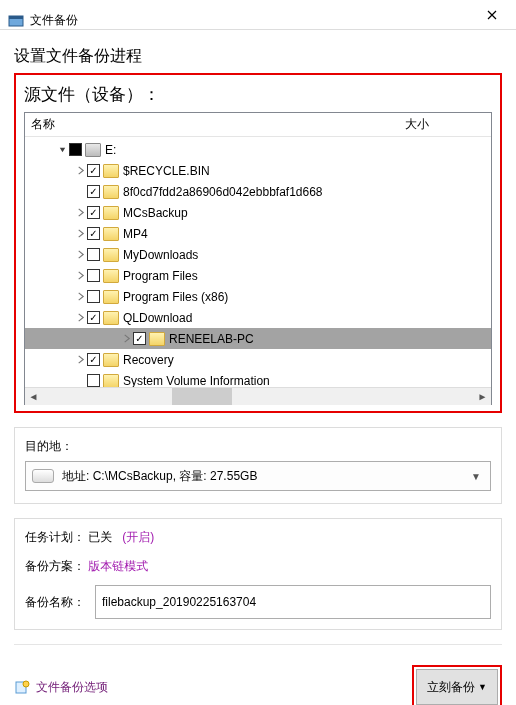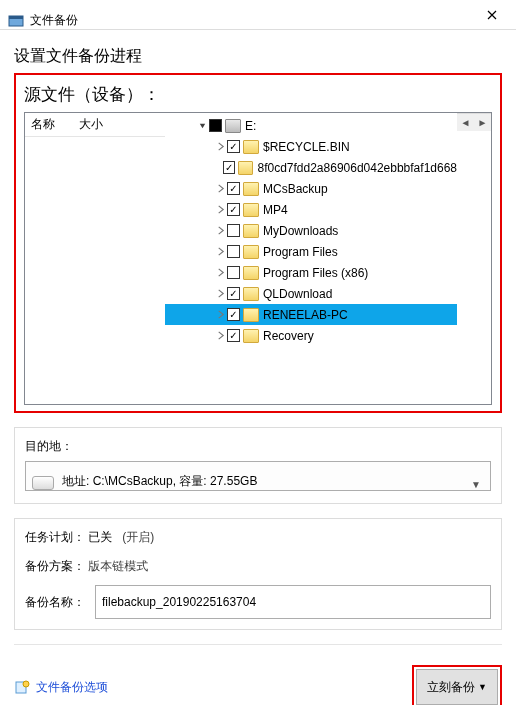--- a/index.html
+++ b/index.html
@@ -39,41 +39,41 @@
   .red-box {
     border: 2px solid #e60000;
     padding: 8px 8px 6px 8px;
   }
   .src-label { margin-bottom: 6px; font-size: 17px; }
   .tree-wrap {
     border: 1px solid #828790;
     background: #fff;
     height: 293px;
     display: flex;
-    flex-direction: row;
+    flex-direction: column;
   }
   .tree-header {
     display: flex;
     background: #fff;
     border-bottom: 1px solid #e5e5e5;
     height: 24px;
     align-items: center;
     font-size: 12px;
   }
   .th-name { flex: 1; padding-left: 6px; }
   .th-size { width: 90px; padding-left: 4px; margin-left: 20px; }
   .tree-body { flex:1; overflow: hidden; padding-top: 2px; }
   .row {
     display: flex;
     align-items: center;
     height: 21px;
     white-space: nowrap;
     font-size: 12px;
   }
-  .row.sel { background: #0ea5e9; }
+  .row.sel { background: #a3a3a3; padding-left: 46px; }
   .indent { display:inline-block; }
   .exp {
     width: 14px; height: 14px; display:inline-flex;
     align-items:center; justify-content:center;
     font-size: 10px; color:#555;
   }
   .cb {
     width: 13px; height:13px; border:1px solid #333;
     display:inline-flex; align-items:center; justify-content:center;
     font-size: 10px; line-height:1; margin-right: 3px;
@@ -101,53 +101,53 @@
     border: 1px solid #dcdcdc;
     padding: 10px 10px;
     margin-top: 14px;
     position: relative;
   }
   .group.compact { padding: 10px 10px 12px 10px; }
   .dest-label { margin-bottom: 6px; }
   .dest-field {
     border: 1px solid #adadad;
     height: 30px;
-    display:flex; align-items:flex-end;
+    display:flex; align-items:center;
     background:#fdfdfd;
     padding: 0 6px 0 6px;
   }
   .disk-icon {
     width:22px; height:14px;
     background: linear-gradient(#fff,#ddd);
     border:1px solid #aaa;
     border-radius: 3px;
     margin-right:8px;
   }
   .dest-text { flex:1; font-size:12px; }
   .dd-arrow { width:16px; text-align:center; color:#555; font-size:10px; }
-  .linklike { color:#404040; cursor:default; }
+  .linklike { color:#a21caf; cursor:default; }
   .field-row { display:flex; align-items:center; margin-top:10px; }
   .field-row .lbl { width:70px; }
   .text-input {
     flex:1;
     border:1px solid #adadad;
     height:34px;
     padding: 2px 6px;
     font-size:12px;
     font-family: inherit;
   }
   .footer {
     display:flex;
     align-items:center;
     padding: 10px 14px 12px 14px;
   }
   .footer .opt-icon {
     width:16px; height:16px; display:inline-block; margin-right:6px;
   }
-  .footer-link { color:#1d4ed8; cursor:default; }
+  .footer-link { color:#701a75; cursor:default; }
   .spacer { flex:1; }
   .btn {
     height: 26px;
     min-width: 66px;
     border: 1px solid #adadad;
     background: #e1e1e1;
     font-size:12px;
     padding: 17px 10px;
     margin-left:8px;
     display:inline-flex; align-items:center; justify-content:center;
@@ -297,20 +297,27 @@
               <span class="indent" style="width:48px"></span>
               <span class="exp">
                 <svg width="9" height="9" viewBox="0 0 10 10">
                   <path d="M3 1 L8 5 L3 9" fill="none" stroke="#777" stroke-width="1.3"></path>
                 </svg>
               </span>
               <span class="cb checked"></span>
               <span class="folder-icon"></span>
               <span class="row-label">Recovery</span>
             </div>
+            <div class="row">
+              <span class="indent" style="width:48px"></span>
+              <span class="exp"></span>
+              <span class="cb"></span>
+              <span class="folder-icon"></span>
+              <span class="row-label">System Volume Information</span>
+            </div>
           </div>
       </div>
       <div class="hscroll">
         <div class="arrow">◄</div>
         <div class="track">
             <div class="thumb"></div>
           </div>
         <div class="arrow">►</div>
       </div>
     </div>

